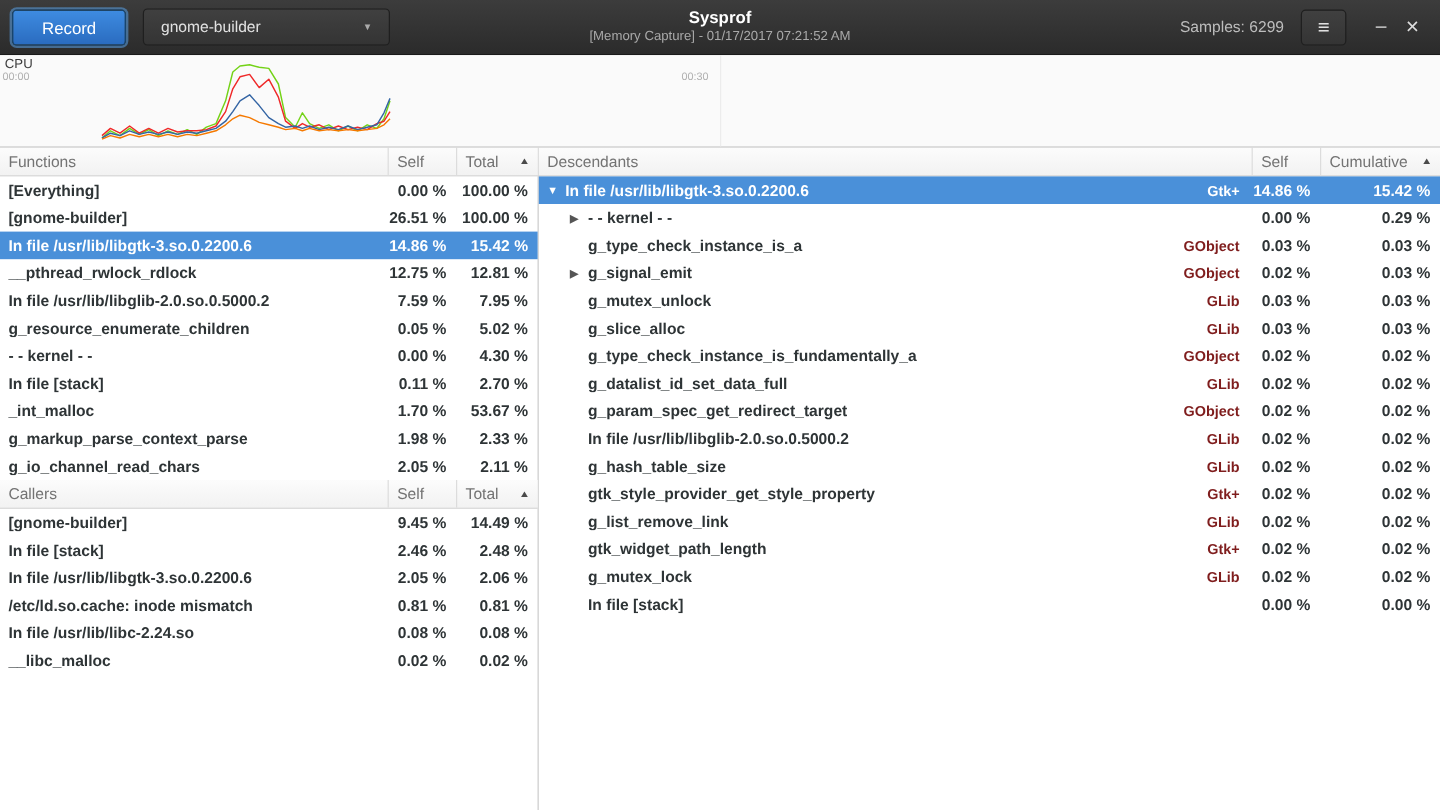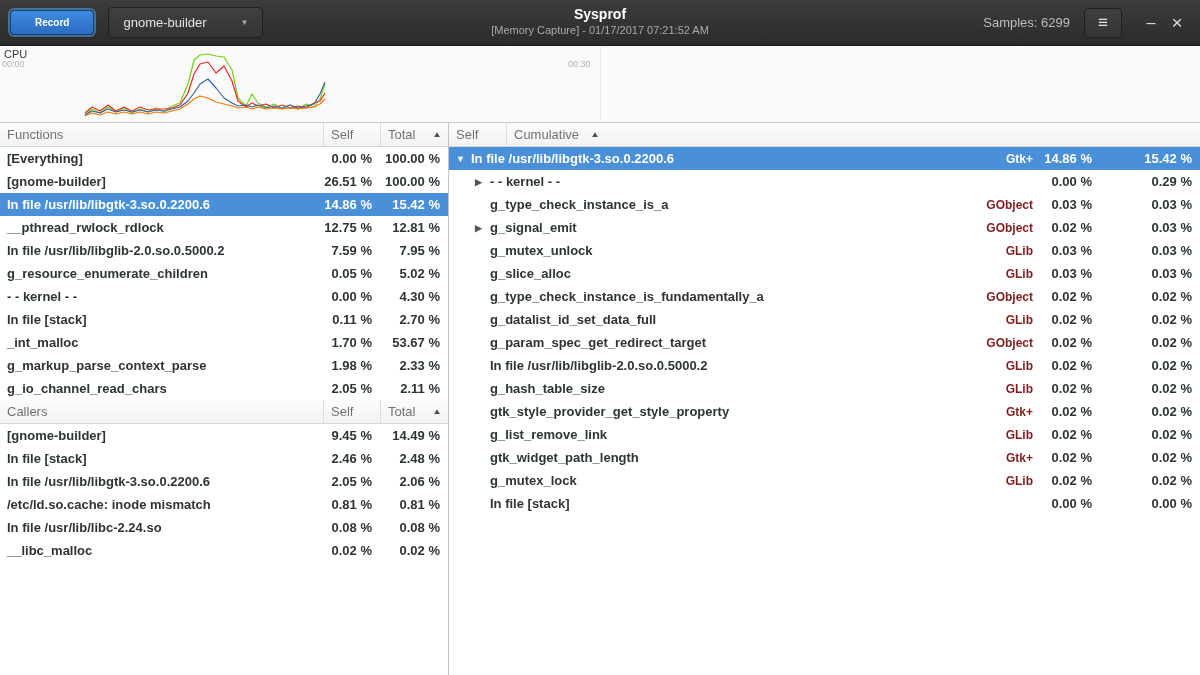--- a/index.html
+++ b/index.html
@@ -9,31 +9,31 @@
 
   
   .headerbar {
     height:46px; flex:0 0 46px;
     background:linear-gradient(to bottom,#3c3c3c,#2b2b2b);
     border-bottom:1px solid #1a1a1a;
     display:flex; align-items:center; padding:0 10px; position:relative;
   }
   .record-btn {
     background:linear-gradient(to bottom,#3e8be0,#2a6cc0);
-    color:#ffffff; font-family:inherit; font-size:10px; font-weight:bold;
+    color:#ffffff; font-family:inherit; font-size:14px; font-weight:normal;
     border:1px solid #17456e; border-radius:4px;
     padding:6px 24px; cursor:pointer;
     box-shadow:0 0 0 2px rgba(90,160,230,0.55);
     margin-right:14px;
   }
   .proc-btn {
     background:linear-gradient(to bottom,#404040,#343434);
     color:#e2e2e2; font-family:inherit; font-size:13px;
     border:1px solid #1f1f1f; border-radius:4px;
-    padding:7px 14px; width:155px; cursor:pointer;
+    padding:7px 14px; width:206px; cursor:pointer;
     display:flex; align-items:center; justify-content:space-between;
   }
   .proc-btn .caret { color:#aaaaaa; font-size:8px; margin-left:10px; }
   .titlebox { position:absolute; left:50%; top:6px; transform:translateX(-50%); text-align:center; pointer-events:none; }
   .titlebox .title { color:#ffffff; font-size:14px; font-weight:bold; }
   .titlebox .subtitle { color:#a9a9a9; font-size:11px; margin-top:2px;text-align:right; }
   .right-group { margin-left:auto; display:flex; align-items:center; }
   .samples { color:#bdbdbd; font-size:13px; margin-right:14px; }
   .menu-btn {
     background:linear-gradient(to bottom,#404040,#343434);
@@ -240,20 +240,21 @@
             <span class="cell name">__libc_malloc</span>
             <span class="cell num self">0.02 %</span>
             <span class="cell num total">0.02 %</span>
           </div>
         </div>
       <div class="filler"></div>
     </div>
 
     <div class="right-pane">
       <div class="thead">
+        <span class="hcell name">Descendants</span>
         <span class="hcell self">Self</span>
         <span class="hcell cum">
           <span>Cumulative</span>
           <span class="sort">▲</span>
         </span>
       </div>
       <div class="tbody">
           <div class="row selected">
             <span class="cell name">
               <span class="expander">▼</span>

